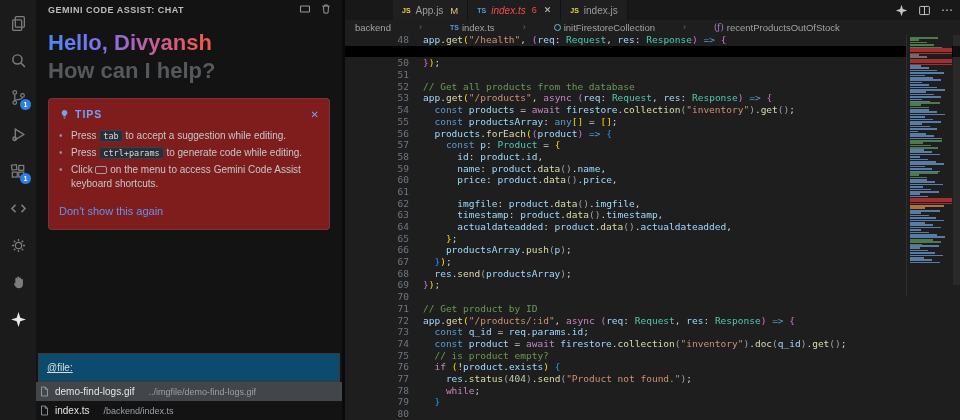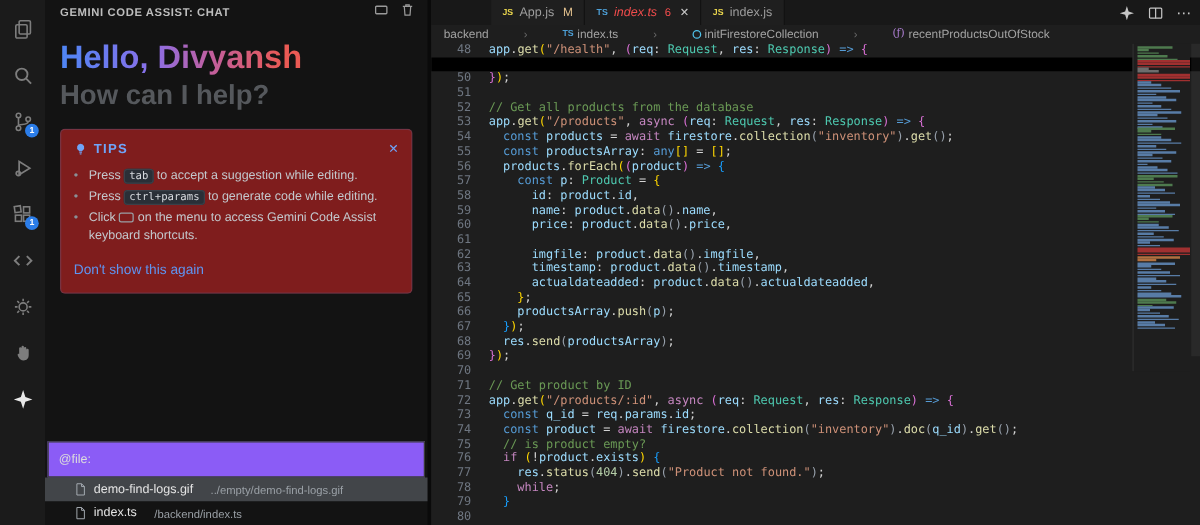--- a/index.html
+++ b/index.html
@@ -19,44 +19,44 @@
     text-align:center; font-weight:bold; }
 
   
   .sidebar { width:309px; background:#131313; position:relative; flex-shrink:0;
     border-right:3px solid #0a0a0a; }
   .chat-header { height:20px; display:flex; align-items:center; padding:0 10px 0 12px; }
   .chat-title { font-size:9px; font-weight:bold; letter-spacing:.5px; color:#bdbdbd; flex:1; }
   .chat-header .hicon { color:#9a9a9a; margin-left:9px; cursor:pointer; }
   .chat-header .hicon svg { width:12px; height:12px; }
   .greet { padding:10px 12px 0 12px; }
-  .greet-hello { font-size:26px; font-weight:bold; width:fit-content;
+  .greet-hello { font-size:22px; font-weight:bold; width:fit-content;
     background:linear-gradient(90deg,#4e86f5 0%,#8a6fe8 38%,#c15f9e 62%,#ea5a54 92%);
     -webkit-background-clip:text; background-clip:text; color:transparent; }
   .greet-sub { font-size:22px; font-weight:bold; color:#55585c; margin-top:2px; }
   .tips-card { margin:14px 12px 0 12px; background:#7f1d1d; border:1px solid rgba(90,130,200,.22);
     border-radius:4px; padding:9px 10px 12px 10px; }
   .tips-head { display:flex; align-items:center; color:#6fa4f8; }
   .tips-head svg { width:11px; height:11px; margin-right:5px; }
   .tips-title { font-size:10.5px; font-weight:bold; letter-spacing:1px; flex:1; }
   .tips-close { font-size:10px; cursor:pointer; color:#6fa4f8; }
   .tips-list { margin-top:9px; }
   .tip-row { display:flex; font-size:10px; color:#c3c7cc; line-height:14px; margin-bottom:3px; }
   .tip-bullet { width:12px; color:#8a8f96; flex-shrink:0; }
   .tip-text { flex:1; }
   .kbd { font-family:"DejaVu Sans Mono", monospace; font-size:8.5px; background:#2a2f37;
     border:1px solid #3a4049; border-radius:3px; padding:0 3px; color:#d6d9de; }
   .inline-menu-icon { display:inline-block; width:12px; height:8px; border:1px solid #9aa0a6;
     border-radius:2px; vertical-align:-1px; }
   .tips-dismiss { margin-top:14px; font-size:11px; color:#5f94f0; cursor:pointer; width:fit-content; }
 
   .chat-bottom { position:absolute; left:0; right:0; bottom:0; }
-  .chat-input { margin:0 2px; background:#8b5cf6; border:1px solid #3a3a3a; height:29px;
-    display:flex; align-items:center; padding:0 8px; font-size:10px; color:#dcdcdc; }
-  .sug-row { height:19px; display:flex; align-items:center; padding:0 24px; cursor:pointer; }
+  .chat-input { margin:0 2px; background:#0c4a6e; border:1px solid #3a3a3a; height:29px;
+    display:flex; align-items:center; padding:0 8px; font-size:10px; color:#dcdcdc;text-decoration:underline; }
+  .sug-row { height:19px; display:flex; align-items:center; padding:0 4px; cursor:pointer; }
   .sug-row.selected { background:#424549; }
   .sug-row svg { width:9px; height:11px; color:#aab0b6; margin-right:6px; flex-shrink:0; }
   .sug-name { font-size:10px; color:#e4e4e4; white-space:nowrap; }
   .sug-path { font-size:9px; color:#9aa0a6; margin-left:14px; white-space:nowrap;
     overflow:hidden; text-overflow:ellipsis; }
 
   
   .editor { flex:1; display:flex; flex-direction:column; background:#1e1e1e; position:relative; }
   .tabbar { height:20px; background:#181818; display:flex; align-items:stretch; position:relative; }
   .tab { display:flex; align-items:center; padding:0 9px; font-size:10px; background:#1f1f1f;
@@ -78,21 +78,21 @@
     font-size:9.5px; color:#a3a3a3; background:#1e1e1e;gap:24px; }
   .bc-item { display:flex; align-items:center; cursor:pointer; white-space:pre; }
   .bc-sep { color:#6a6a6a; margin:0 4px; font-size:9px; }
   .bc-ico { font-size:7px; font-weight:bold; margin-right:3px; }
   .bc-circle { width:7px; height:7px; border:1px solid #4fc1e9; border-radius:50%;
     display:inline-block; margin-right:3px; }
   .bc-fn { color:#b180d7; font-size:8.5px; margin-right:3px; font-family:"DejaVu Serif",serif; }
 
   .code-area { position:relative; flex:1; overflow:hidden;
     font-family:"DejaVu Sans Mono", monospace; font-size:9.5px; }
-  .code-row { height:11.7px; line-height:11.7px; white-space:pre; display:flex; }
+  .code-row { height:11.7px; line-height:11.7px; white-space:pre; display:flex;padding-left:32px; }
   .code-row.blackline { background:#000; }
   .gutter { width:32px; text-align:right; color:#6e7681; flex-shrink:0; }
   .code-txt { padding-left:14px; }
   .tk-v{color:#9CDCFE}.tk-f{color:#DCDCAA}.tk-t{color:#4EC9B0}.tk-s{color:#CE9178}
   .tk-c{color:#6A9955}.tk-k{color:#C586C0}.tk-kb{color:#569CD6}.tk-p{color:#D4D4D4}
   .tk-pd{color:#97a0ab}.tk-y{color:#FFD700}.tk-m{color:#DA70D6}.tk-u{color:#179FFF}
   .tk-nm{color:#B5CEA8}
 
   .minimap { position:absolute; top:1px; right:8px; width:46px; height:262px;
     border-left:1px solid #2e2e2e; background:#1e1e1e; cursor:pointer; }
@@ -214,21 +214,21 @@
 
     <div class="chat-bottom">
       <div class="chat-input">@file:</div>
       <div id="suggestions">
           <div class="sug-row selected">
             <svg viewBox="0 0 12 14" fill="none" stroke="currentColor" stroke-width="1">
               <path d="M2 1h5l3 3v9H2z"></path>
               <path d="M7 1v3h3"></path>
             </svg>
             <span class="sug-name">demo-find-logs.gif</span>
-            <span class="sug-path">../empty/demo-find-logs.gif</span>
+            <span class="sug-path">../imgfile/demo-find-logs.gif</span>
           </div>
           <div class="sug-row">
             <svg viewBox="0 0 12 14" fill="none" stroke="currentColor" stroke-width="1">
               <path d="M2 1h5l3 3v9H2z"></path>
               <path d="M7 1v3h3"></path>
             </svg>
             <span class="sug-name">index.ts</span>
             <span class="sug-path">/backend/index.ts</span>
           </div>
         </div>

